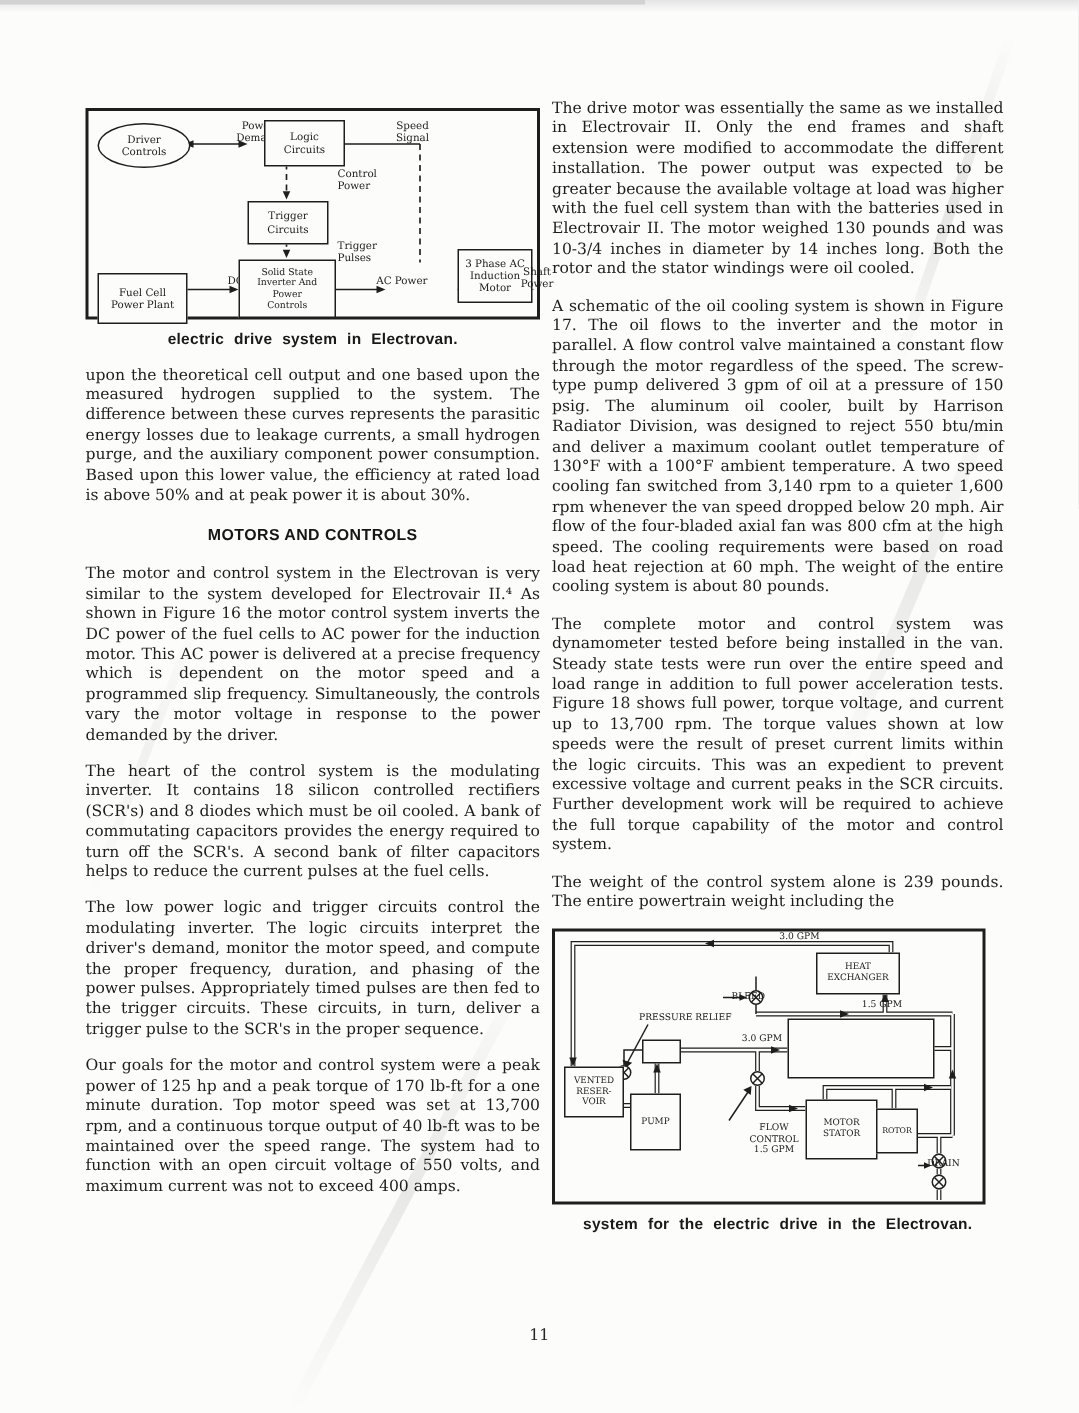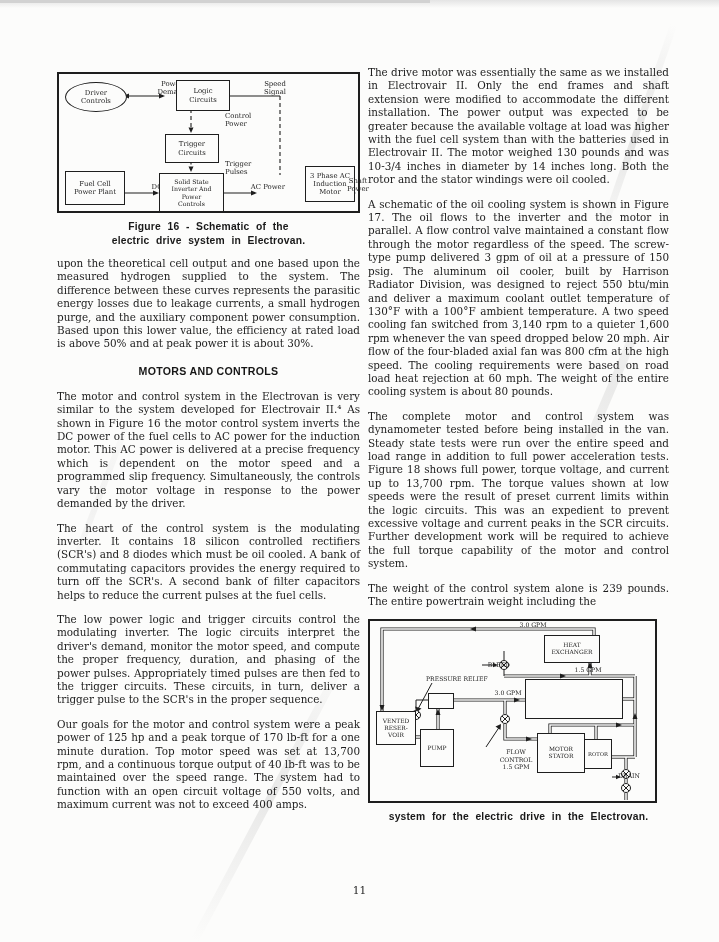--- a/index.html
+++ b/index.html
@@ -90,36 +90,35 @@
       <div class="fbox" style="left:106px;top:6px;width:52px;height:29px;margin-left:11px;">Logic
 Circuits</div>
       <div class="flabel" style="left:162px;top:6px;width:52px;">Speed
 Signal</div>
       <div class="flabel la" style="left:138px;top:38px;width:40px;">Control
 Power</div>
       <div class="fbox" style="left:106px;top:60px;width:52px;height:27px;">Trigger
 Circuits</div>
       <div class="flabel la" style="left:138px;top:86px;width:40px;">Trigger
 Pulses</div>
-      <div class="fbox" style="left:6px;top:97px;width:58px;height:32px;">Fuel Cell
+      <div class="fbox" style="left:6px;top:108px;width:58px;height:32px;">Fuel Cell
 Power Plant</div>
       <div class="flabel" style="left:62px;top:109px;width:40px;">DC Power</div>
       <div class="fbox small" style="left:100px;top:99px;width:63px;height:37px;">Solid State
 Inverter And
 Power
 Controls</div>
       <div class="flabel" style="left:160px;top:109px;width:38px;text-align:right;">AC Power</div>
       <div class="fbox" style="left:198px;top:92px;width:48px;height:34px;margin-left:48px;">3 Phase AC
 Induction
 Motor</div>
       <div class="flabel" style="left:250px;top:103px;width:42px;">Shaft
 Power</div>
     </div>
     <div class="figcap">
-      <div>Figure 16 - Schematic of the</div>
       <div>electric drive system in Electrovan.</div>
     </div>
 
     <p>upon the theoretical cell output and one based upon the measured hydrogen supplied to the system. The difference between these curves represents the parasitic energy losses due to leakage currents, a small hydrogen purge, and the auxiliary component power consumption. Based upon this lower value, the efficiency at rated load is above 50% and at peak power it is about 30%.</p>
     <div class="h-motors">MOTORS AND CONTROLS</div>
     <p>The motor and control system in the Electrovan is very similar to the system developed for Electrovair II.⁴ As shown in Figure 16 the motor control system inverts the DC power of the fuel cells to AC power for the induction motor. This AC power is delivered at a precise frequency which is dependent on the motor speed and a programmed slip frequency. Simultaneously, the controls vary the motor voltage in response to the power demanded by the driver.</p>
     <p>The heart of the control system is the modulating inverter. It contains 18 silicon controlled rectifiers (SCR's) and 8 diodes which must be oil cooled. A bank of commutating capacitors provides the energy required to turn off the SCR's. A second bank of filter capacitors helps to reduce the current pulses at the fuel cells.</p>
     <p>The low power logic and trigger circuits control the modulating inverter. The logic circuits interpret the driver's demand, monitor the motor speed, and compute the proper frequency, duration, and phasing of the power pulses. Appropriately timed pulses are then fed to the trigger circuits. These circuits, in turn, deliver a trigger pulse to the SCR's in the proper sequence.</p>
     <p>Our goals for the motor and control system were a peak power of 125 hp and a peak torque of 170 lb-ft for a one minute duration. Top motor speed was set at 13,700 rpm, and a continuous torque output of 40 lb-ft was to be maintained over the speed range. The system had to function with an open circuit voltage of 550 volts, and maximum current was not to exceed 400 amps.</p>
   </div>

